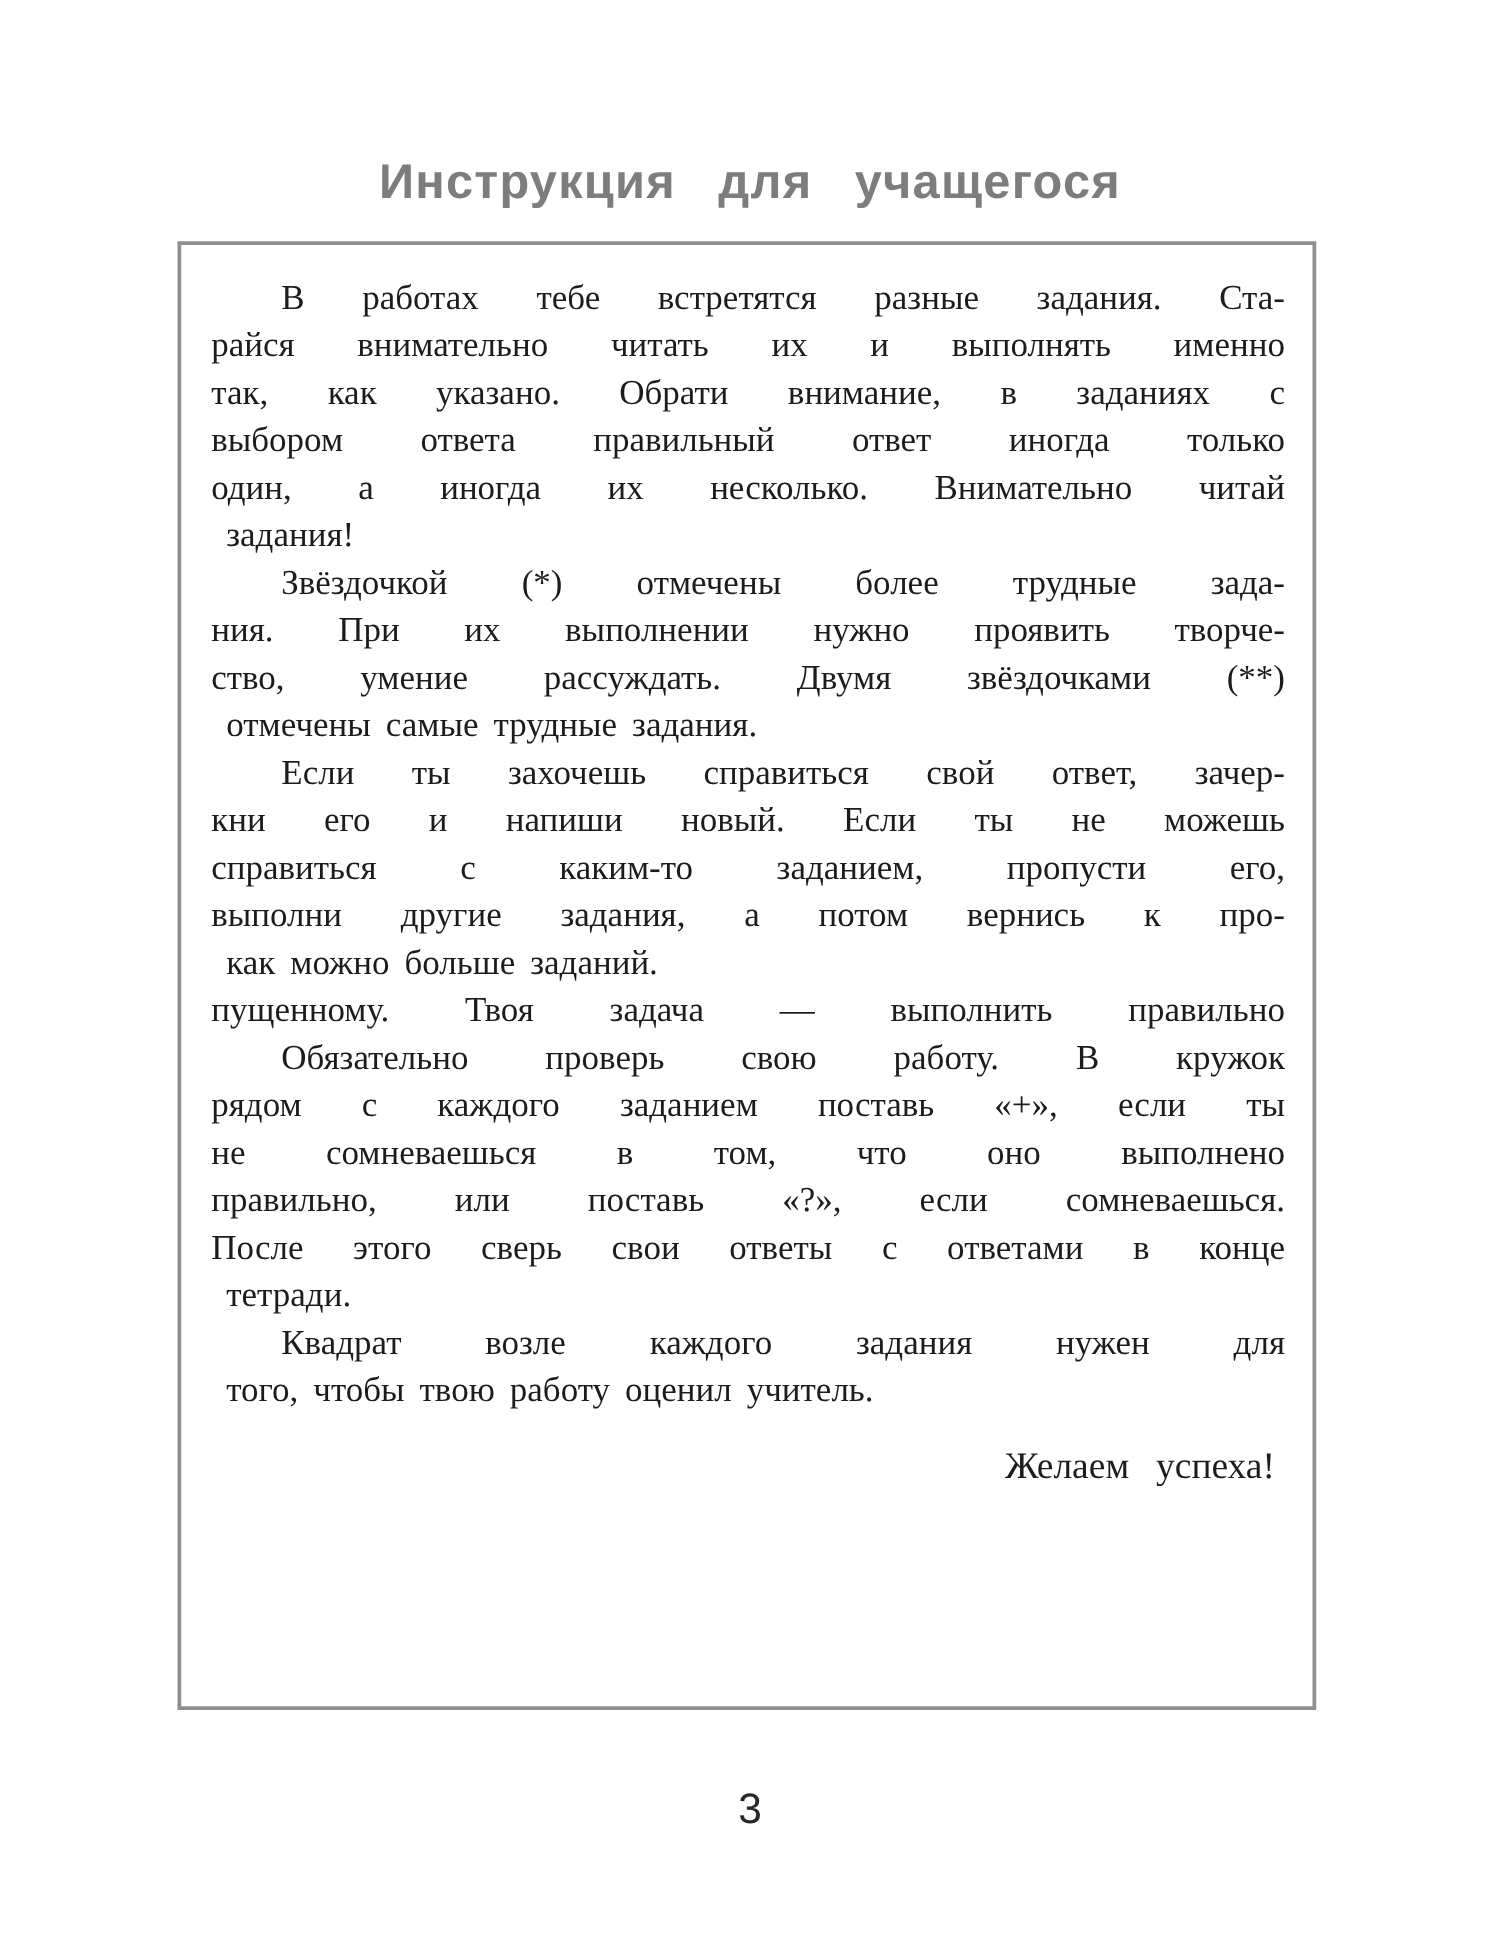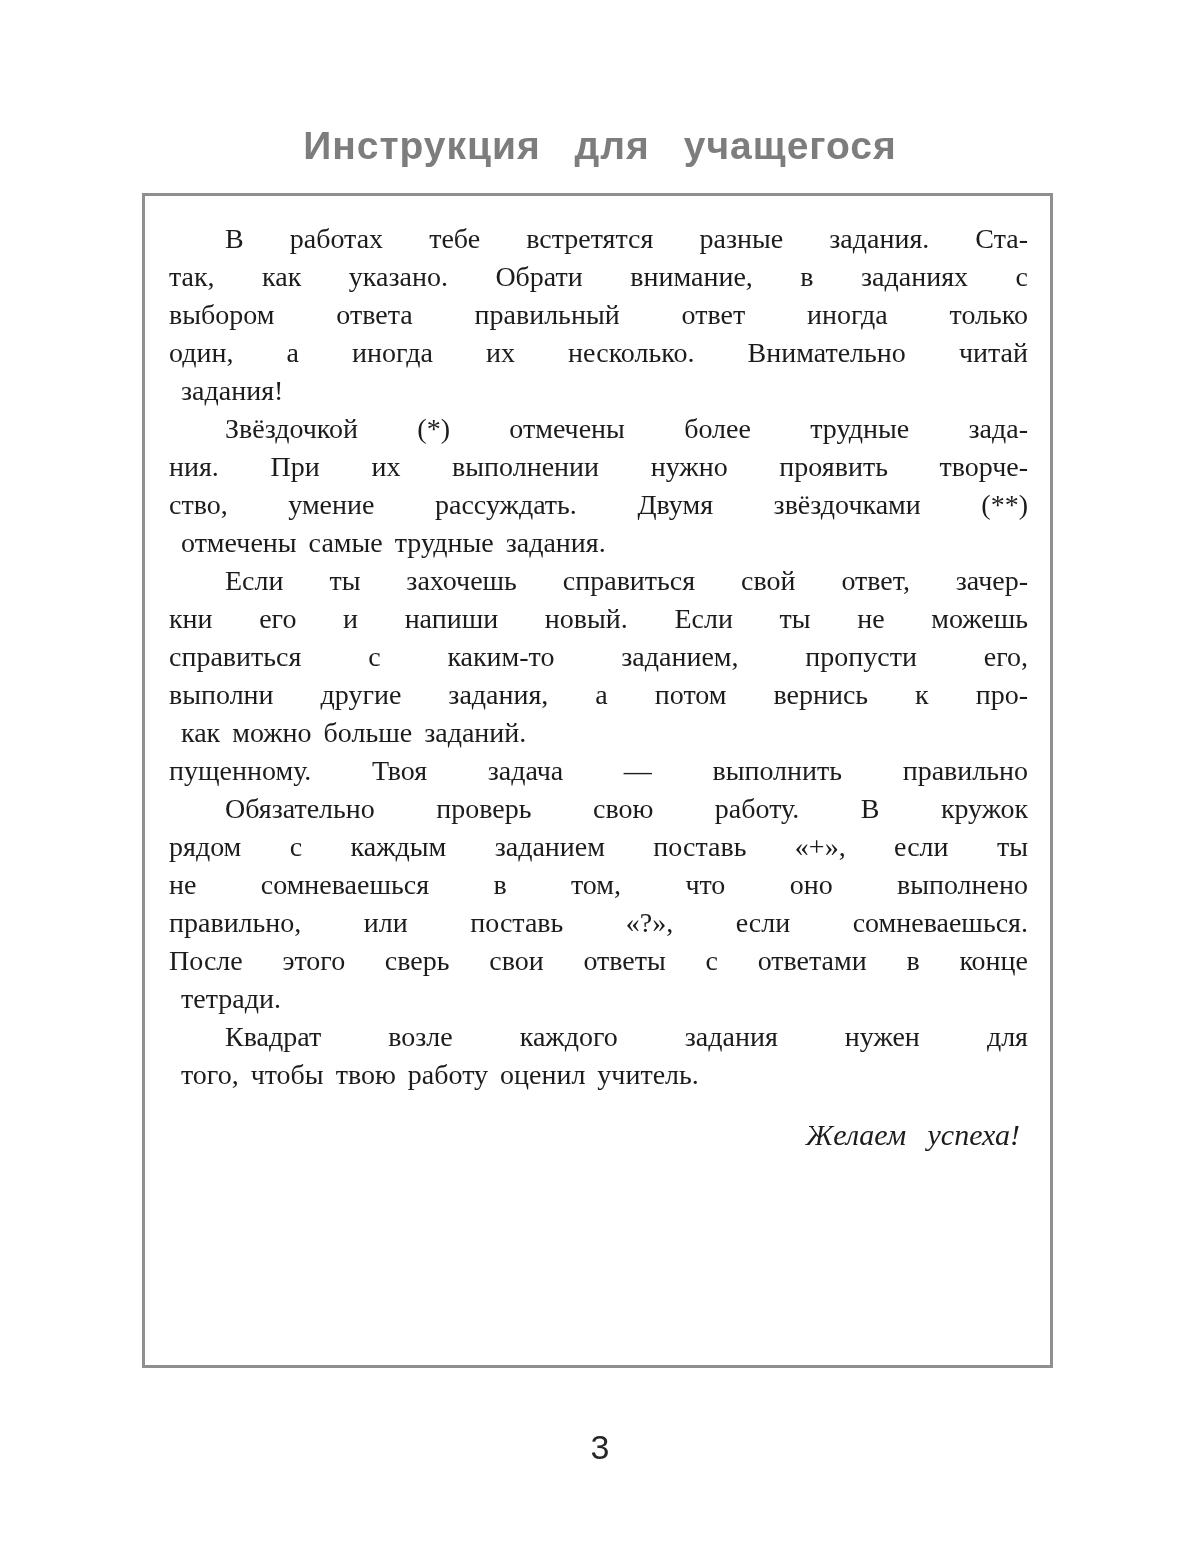--- a/index.html
+++ b/index.html
@@ -55,21 +55,20 @@
     text-indent: 56px;
   }
   .line.last {
     text-align-last: left;
     margin-left: 12px;
   }
   .signature {
     margin-top: 22px;
     text-align: right;
     padding-right: 8px;
-    font-style: italic;
     font-size: 30px;
     line-height: 38px;
     word-spacing: 14px;
     color: #1c1c1c;
   }
   .page-number {
     position: absolute;
     top: 1428px;
     left: 0;
     width: 100%;
@@ -81,36 +80,37 @@
 </style>
 </head>
 <body>
 
 <div class="page">
   <div class="page-title">Инструкция для учащегося</div>
 
   <div class="instruction-box">
     <div class="paragraphs">
         <div class="line first">В работах тебе встретятся разные задания. Ста-</div>
+        <div class="line">райся внимательно читать их и выполнять именно</div>
         <div class="line">так, как указано. Обрати внимание, в заданиях с</div>
         <div class="line">выбором ответа правильный ответ иногда только</div>
         <div class="line">один, а иногда их несколько. Внимательно читай</div>
         <div class="line last">задания!</div>
         <div class="line first">Звёздочкой (*) отмечены более трудные зада-</div>
         <div class="line">ния. При их выполнении нужно проявить творче-</div>
         <div class="line">ство, умение рассуждать. Двумя звёздочками (**)</div>
         <div class="line last">отмечены самые трудные задания.</div>
         <div class="line first">Если ты захочешь справиться свой ответ, зачер-</div>
         <div class="line">кни его и напиши новый. Если ты не можешь</div>
         <div class="line">справиться с каким-то заданием, пропусти его,</div>
         <div class="line">выполни другие задания, а потом вернись к про-</div>
         <div class="line last">как можно больше заданий.</div>
         <div class="line">пущенному. Твоя задача — выполнить правильно</div>
         <div class="line first">Обязательно проверь свою работу. В кружок</div>
-        <div class="line">рядом с каждым заданием поставь «+», если ты</div>
+        <div class="line">рядом с каждого заданием поставь «+», если ты</div>
         <div class="line">не сомневаешься в том, что оно выполнено</div>
         <div class="line">правильно, или поставь «?», если сомневаешься.</div>
         <div class="line">После этого сверь свои ответы с ответами в конце</div>
         <div class="line last">тетради.</div>
         <div class="line first">Квадрат возле каждого задания нужен для</div>
         <div class="line last">того, чтобы твою работу оценил учитель.</div>
       </div>
     <div class="signature">Желаем успеха!</div>
   </div>
 

